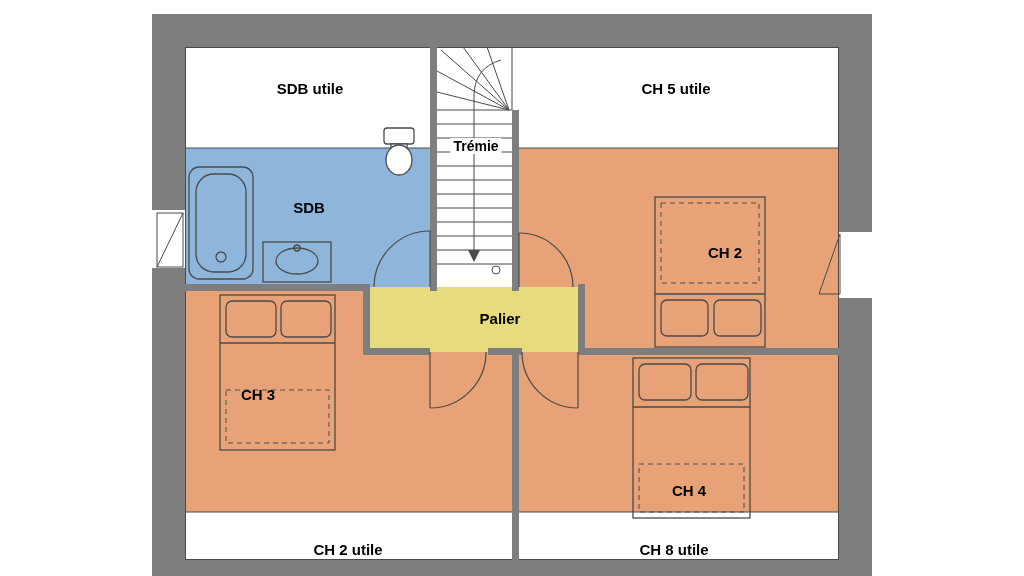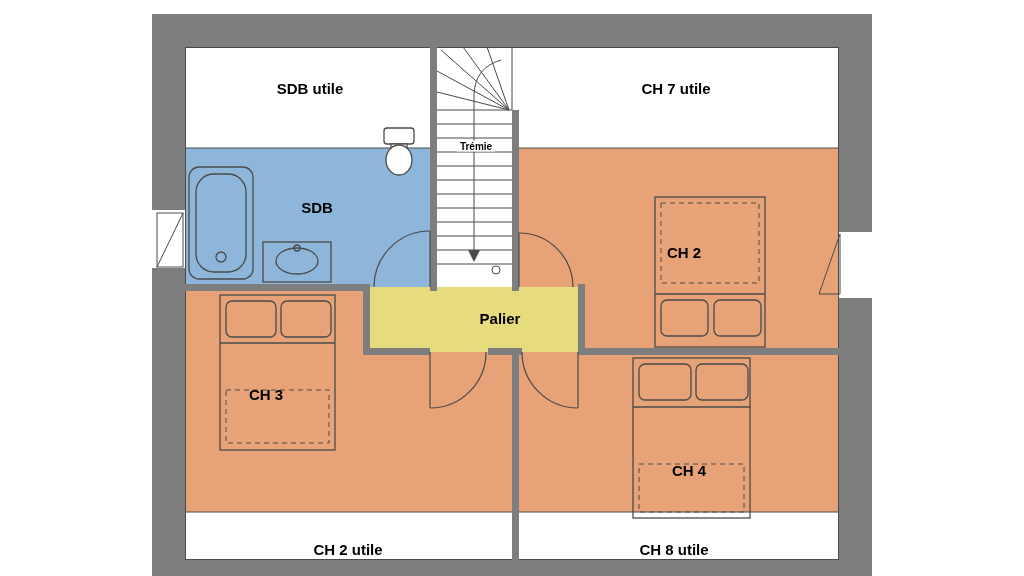--- a/index.html
+++ b/index.html
@@ -12,21 +12,21 @@
   }
   .stage svg{position:absolute;left:0;top:0;}
   .lbl{
     position:absolute;
     transform:translate(-50%,-50%);
     font-weight:bold;
     font-size:15px;
     color:#000;
     white-space:nowrap;
   }
-  .lbl-sm{font-size:10px;background:#ffffff;padding:0 3px;}
+  .lbl-sm{font-size:14px;background:#ffffff;padding:0 3px;}
   .ln{fill:none;stroke-width:1.2;}
   .thin{fill:none;stroke-width:1;}
   .furn{fill:none;stroke-width:1.3;}
   .furn-white{fill:#ffffff;stroke-width:1.3;}
   .dashedr{fill:none;stroke-width:1;stroke-dasharray:5 4;}
 </style>
 </head>
 <body>
 
 <div class="stage">
@@ -149,23 +149,23 @@
         <path d="M430 352 L430 408"></path>
       </g>
       <g>
         <path d="M522 352 A56 56 0 0 0 578 408"></path>
         <path d="M578 352 L578 408"></path>
       </g>
     </g>
   </svg>
 
   <div class="lbl" style="left:310px;top:88px">SDB utile</div>
-  <div class="lbl" style="left:676px;top:88px">CH 7 utile</div>
+  <div class="lbl" style="left:676px;top:88px">CH 5 utile</div>
   <div class="lbl lbl-sm" style="left:476px;top:146px">Trémie</div>
-  <div class="lbl" style="left:317px;top:207px">SDB</div>
-  <div class="lbl" style="left:684px;top:252px">CH 2</div>
+  <div class="lbl" style="left:309px;top:207px">SDB</div>
+  <div class="lbl" style="left:725px;top:252px">CH 2</div>
   <div class="lbl" style="left:500px;top:318px">Palier</div>
-  <div class="lbl" style="left:266px;top:394px">CH 3</div>
-  <div class="lbl" style="left:689px;top:470px">CH 4</div>
+  <div class="lbl" style="left:258px;top:394px">CH 3</div>
+  <div class="lbl" style="left:689px;top:490px">CH 4</div>
   <div class="lbl" style="left:348px;top:549px">CH 2 utile</div>
   <div class="lbl" style="left:674px;top:549px">CH 8 utile</div>
 
 </div>
 
 </body></html>

